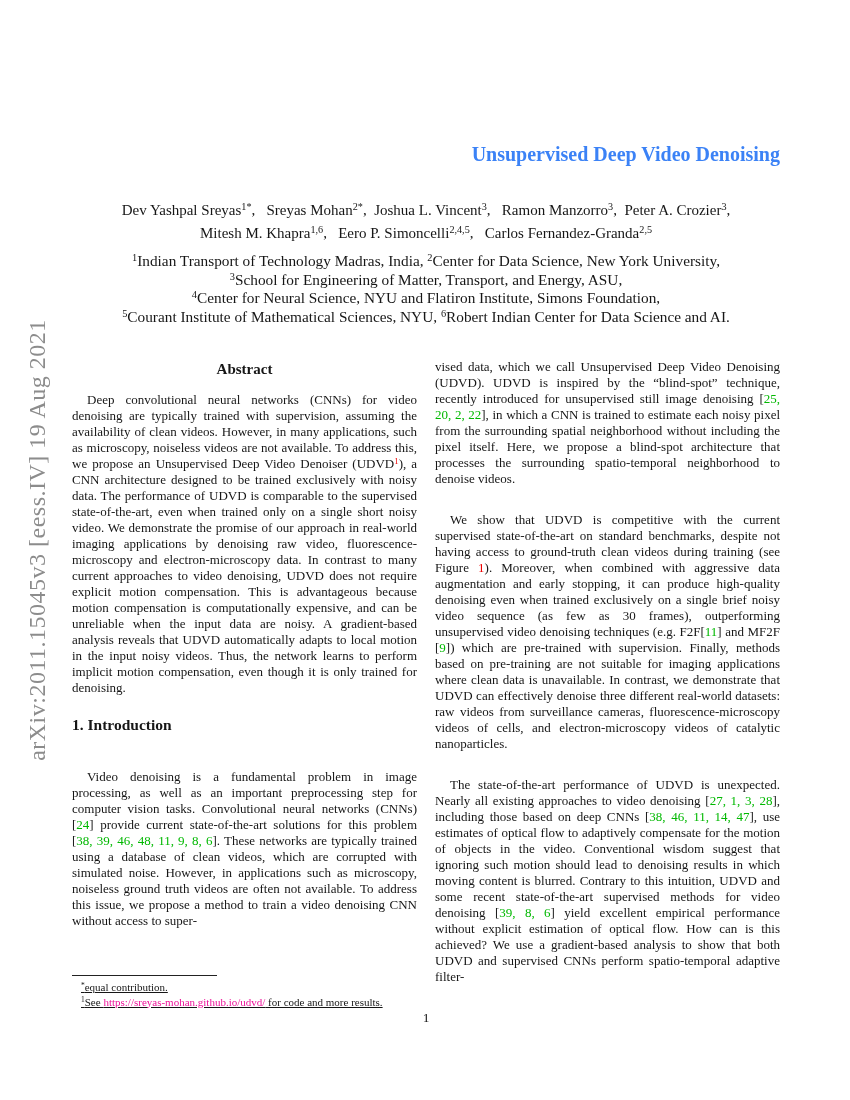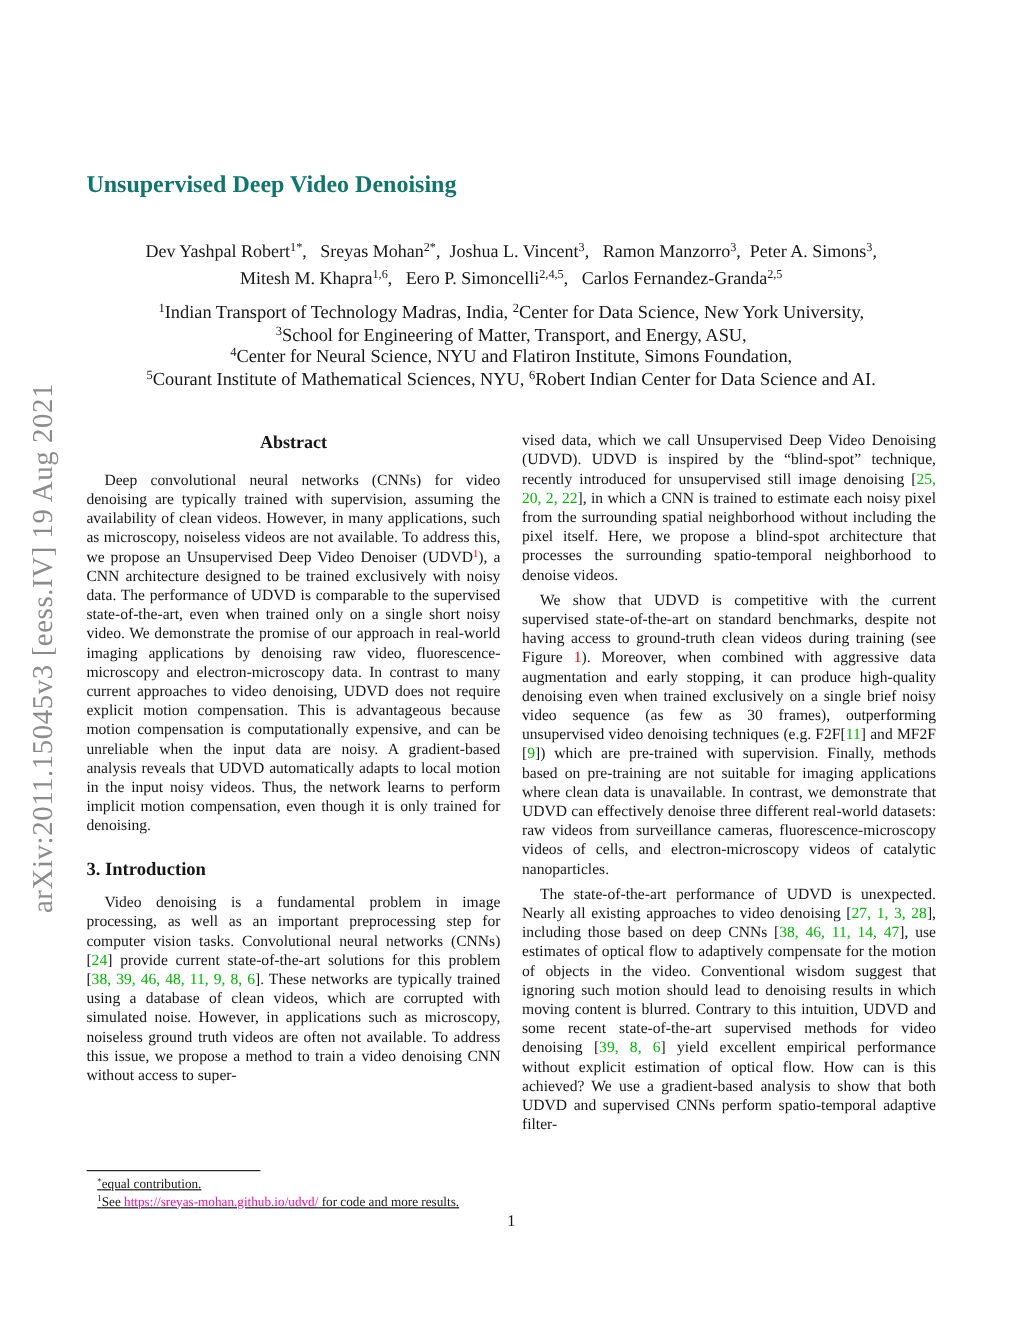--- a/index.html
+++ b/index.html
@@ -21,24 +21,24 @@
     letter-spacing:0.5px;
   }
   .content{
     position:absolute;
     left:72px;top:0;
     width:708px;
   }
   .title{
     margin:0;
     padding-top:143px;
-    text-align:left;
+    text-align:right;
     font-size:20px;
     font-weight:bold;
-    color:#0f766e;
+    color:#3b82f6;
   }
   .authors{
     margin-top:0;
     text-align:center;
     font-size:15px;
     line-height:23px;
     white-space:pre-wrap;
   }
   .authors-block{margin-top:33px;}
   .affiliations{
@@ -72,21 +72,21 @@
     margin:20px 0 10px 0;
     font-size:15.5px;
     font-weight:bold;
   }
   .para{
     font-size:13px;
     line-height:16px;
     text-align:justify;
     margin:0 0 5px 0;
   }
-  .indent{text-indent:15px;}
+  .indent{text-indent:15px;margin-top:25px;}
   .footnotes{
     margin-top:auto;
     font-size:11px;
     line-height:14.5px;
   }
   .fnrule{
     width:145px;
     border-top:1px solid #222;
     margin-bottom:4px;
   }
@@ -111,37 +111,37 @@
 
 <div class="page">
 
   <div class="arxiv-watermark">arXiv:2011.15045v3  [eess.IV]  19 Aug 2021</div>
 
   <div class="content">
 
     <h1 class="title">Unsupervised Deep Video Denoising</h1>
 
     <div class="authors-block">
-      <div class="authors"><span>Dev Yashpal Robert</span><span class="sup">1*</span><span>,   Sreyas Mohan</span><span class="sup">2*</span><span>,  Joshua L. Vincent</span><span class="sup">3</span><span>,   Ramon Manzorro</span><span class="sup">3</span><span>,  Peter A. Simons</span><span class="sup">3</span><span>,</span></div>
+      <div class="authors"><span>Dev Yashpal Sreyas</span><span class="sup">1*</span><span>,   Sreyas Mohan</span><span class="sup">2*</span><span>,  Joshua L. Vincent</span><span class="sup">3</span><span>,   Ramon Manzorro</span><span class="sup">3</span><span>,  Peter A. Crozier</span><span class="sup">3</span><span>,</span></div>
       <div class="authors"><span>Mitesh M. Khapra</span><span class="sup">1,6</span><span>,   Eero P. Simoncelli</span><span class="sup">2,4,5</span><span>,   Carlos Fernandez-Granda</span><span class="sup">2,5</span></div>
     </div>
 
     <div class="affiliations">
       <div><span class="sup">1</span><span>Indian Transport of Technology Madras, India, </span><span class="sup">2</span><span>Center for Data Science, New York University,</span></div>
       <div><span class="sup">3</span><span>School for Engineering of Matter, Transport, and Energy, ASU,</span></div>
       <div><span class="sup">4</span><span>Center for Neural Science, NYU and Flatiron Institute, Simons Foundation,</span></div>
       <div><span class="sup">5</span><span>Courant Institute of Mathematical Sciences, NYU, </span><span class="sup">6</span><span>Robert Indian Center for Data Science and AI.</span></div>
     </div>
 
     <div class="columns">
 
       <div class="col col-left">
         <h2 class="abstract-head">Abstract</h2>
         <div class="abstract"><span>Deep convolutional neural networks (CNNs) for video denoising are typically trained with supervision, assuming the availability of clean videos. However, in many applications, such as microscopy, noiseless videos are not available. To address this, we propose an Unsupervised Deep Video Denoiser (UDVD</span><span class="refsup">1</span><span>), a CNN architecture designed to be trained exclusively with noisy data. The performance of UDVD is comparable to the supervised state-of-the-art, even when trained only on a single short noisy video. We demonstrate the promise of our approach in real-world imaging applications by denoising raw video, fluorescence-microscopy and electron-microscopy data. In contrast to many current approaches to video denoising, UDVD does not require explicit motion compensation. This is advantageous because motion compensation is computationally expensive, and can be unreliable when the input data are noisy. A gradient-based analysis reveals that UDVD automatically adapts to local motion in the input noisy videos. Thus, the network learns to perform implicit motion compensation, even though it is only trained for denoising.</span></div>
-        <h2 class="section-head">3. Introduction</h2>
+        <h2 class="section-head">1. Introduction</h2>
         <div class="para indent"><span>Video denoising is a fundamental problem in image processing, as well as an important preprocessing step for computer vision tasks. Convolutional neural networks (CNNs) [</span><span class="cite">24</span><span>] provide current state-of-the-art solutions for this problem [</span><span class="cite">38, 39, 46, 48, 11, 9, 8, 6</span><span>]. These networks are typically trained using a database of clean videos, which are corrupted with simulated noise. However, in applications such as microscopy, noiseless ground truth videos are often not available. To address this issue, we propose a method to train a video denoising CNN without access to super-</span></div>
 
         <div class="footnotes">
           <div class="fnrule"></div>
           <div class="fn"><span class="sup">*</span><span>equal contribution.</span></div>
           <div class="fn"><span class="sup">1</span><span>See </span><span class="link">https://sreyas-mohan.github.io/udvd/</span><span> for code and more results.</span></div>
         </div>
       </div>
 
       <div class="col col-right">

